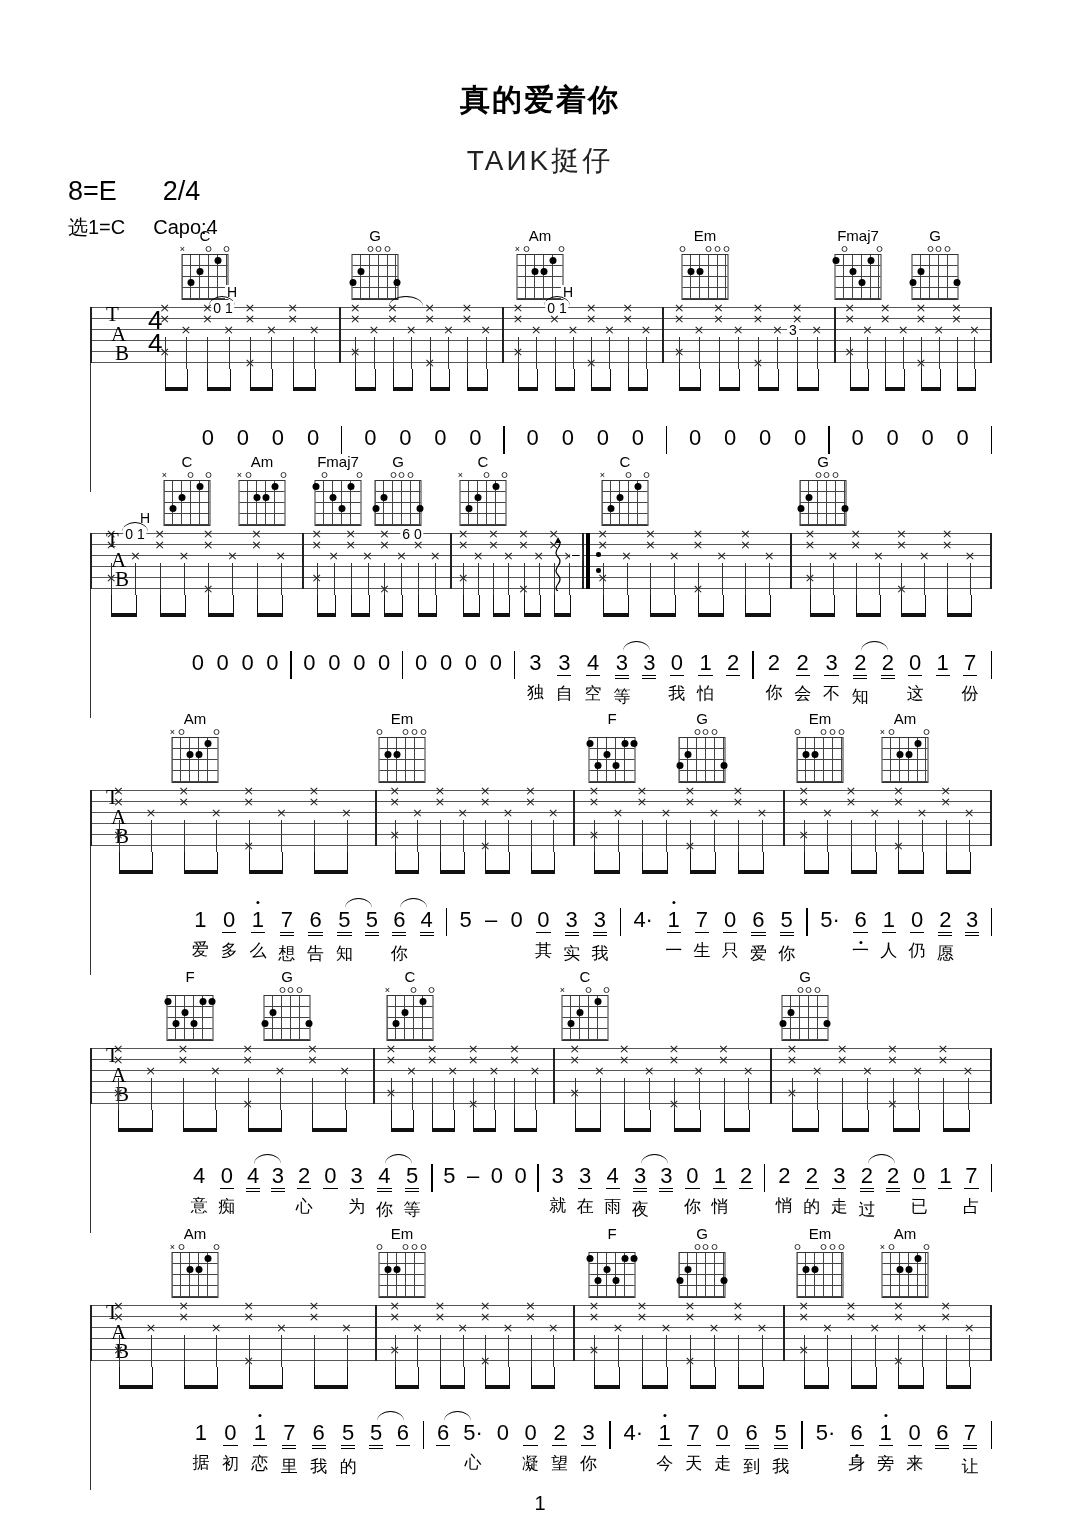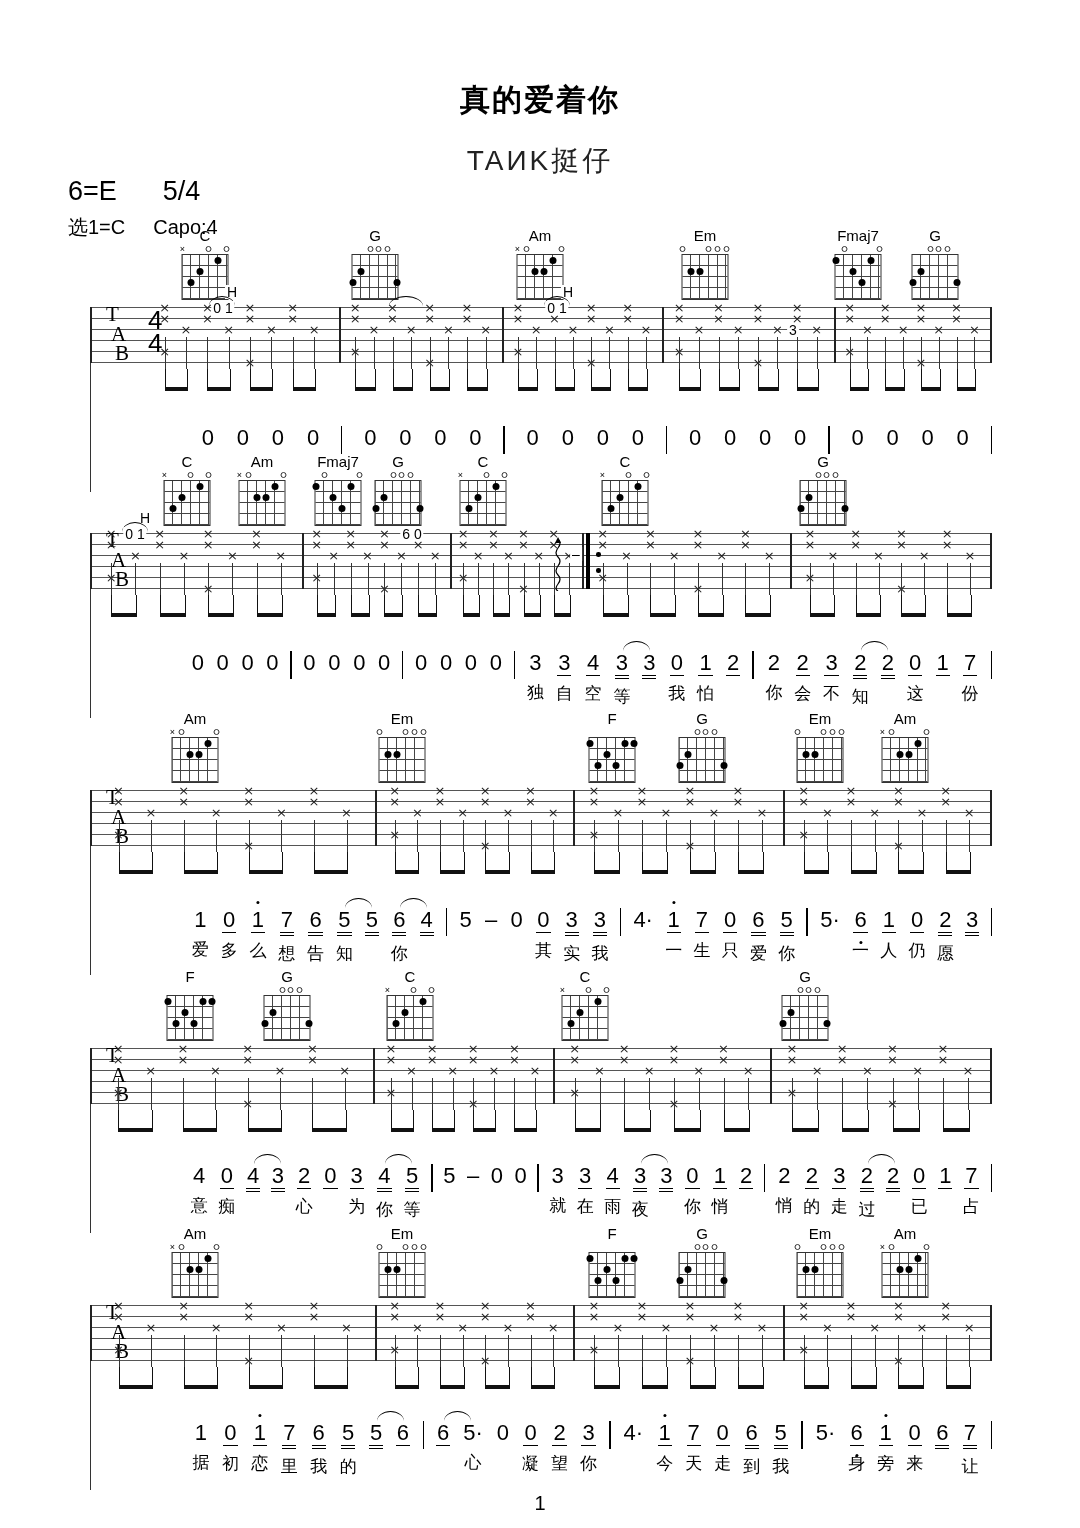--- a/index.html
+++ b/index.html
@@ -62,21 +62,21 @@
   .arcm{position:absolute;top:-9px;left:55%;width:27px;height:9px;
         border-top:1.5px solid #000;border-radius:100% 100% 0 0 / 200% 200% 0 0;}
   .lyr{font-size:17px;margin-top:7px;height:22px;line-height:22px;white-space:nowrap;}
 </style>
 </head>
 <body>
 
 <div class="title">真的爱着你</div>
 <div class="artist">TAИK挺仔</div>
 <div class="keyline">
-  <span>6=E</span><span>5/4</span>
+  <span>8=E</span><span>2/4</span>
 </div>
 <div class="altline">
   <span>选1=C</span><span>Capo:4</span>
 </div>
 <div id="score">
     <div class="system" style="top: 307px;">
       <div class="sysbar"></div>
       <div class="staffline" style="top: 0px;"></div>
       <div class="staffline" style="top: 11px;"></div>
       <div class="staffline" style="top: 22px;"></div>

